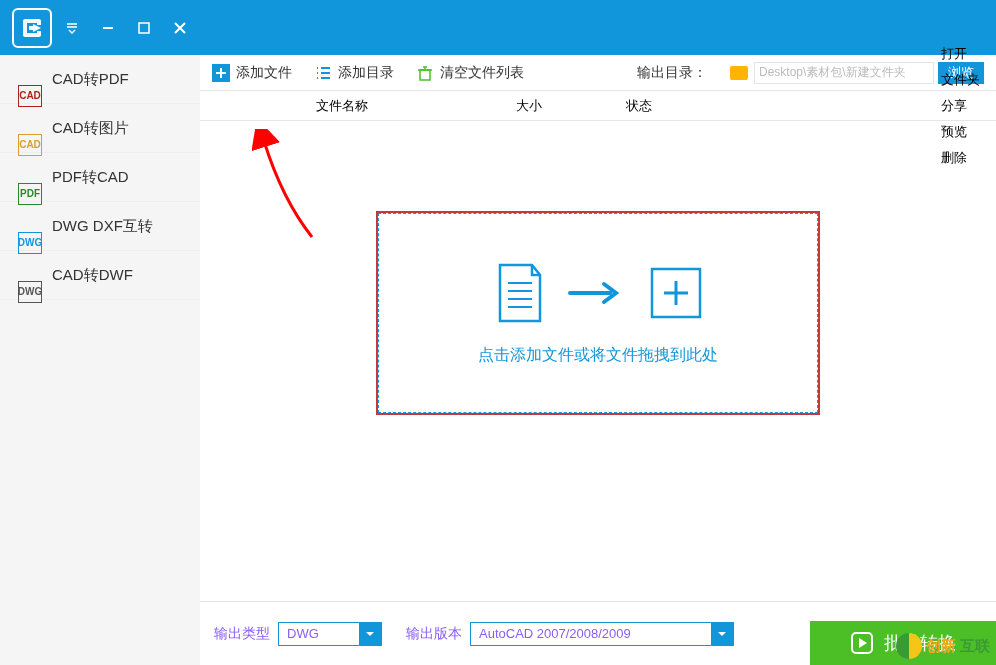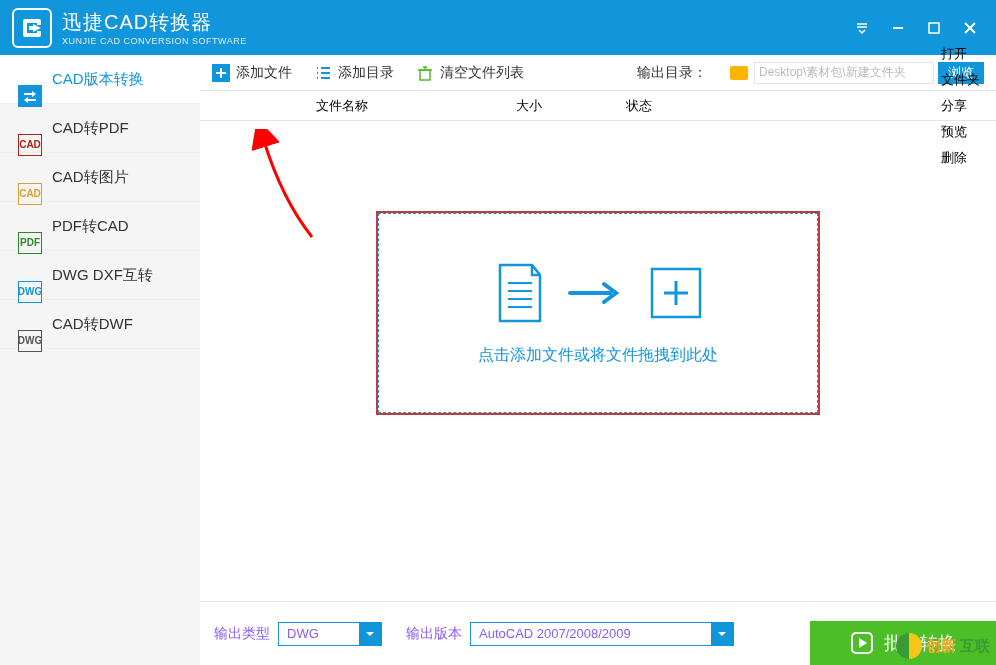--- a/index.html
+++ b/index.html
@@ -57,24 +57,20 @@
 </style>
 </head>
 <body>
 
 <div class="titlebar">
   <div class="app-logo">
     <svg width="26" height="26" viewBox="0 0 26 26">
         <path d="M6 4 L20 4 A2 2 0 0 1 22 6 L22 10 L18 10 L18 8 L8 8 L8 18 L18 18 L18 16 L22 16 L22 20 A2 2 0 0 1 20 22 L6 22 A2 2 0 0 1 4 20 L4 6 A2 2 0 0 1 6 4 Z M14 11 L14 9 L22 13 L14 17 L14 15 L10 15 L10 11 Z" fill="#fff" opacity="0.95"></path>
       </svg>
   </div>
-  <div class="title-wrap">
-    <div class="app-title">迅捷CAD转换器</div>
-    <div class="app-sub">XUNJIE CAD CONVERSION SOFTWARE</div>
-  </div>
   <div class="win-controls">
     <div class="win-btn">
         <svg width="14" height="14">
           <path d="M2 3 L12 3 M2 6 L12 6 M4 9 L7 12 L10 9" stroke="#fff" stroke-width="1.5" fill="none"></path>
         </svg>
       </div>
     <div class="win-btn">
         <svg width="14" height="14">
           <line x1="2" y1="7" x2="12" y2="7" stroke="#fff" stroke-width="2"></line>
         </svg>
@@ -88,28 +84,20 @@
         <svg width="14" height="14">
           <path d="M2 2 L12 12 M12 2 L2 12" stroke="#fff" stroke-width="2"></path>
         </svg>
       </div>
   </div>
 </div>
 
 <div class="body-wrap">
 
   <div class="sidebar">
-    <div class="sb-item active">
-      <div class="sb-icon" style="border-color:#1296db;background:#1296db;">
-          <svg width="16" height="14">
-            <path d="M2 4 L10 4 L10 2 L14 5 L10 8 L10 6 L2 6 Z M14 10 L6 10 L6 8 L2 11 L6 14 L6 12 L14 12 Z" fill="#fff"></path>
-          </svg>
-        </div>
-      <span>CAD版本转换</span>
-    </div>
     <div class="sb-item">
       <div class="sb-icon" style="border-color:#b02418;color:#b02418;">CAD</div>
       <span>CAD转PDF</span>
     </div>
     <div class="sb-item">
       <div class="sb-icon" style="border-color:#d8a030;color:#d8a030;">CAD</div>
       <span>CAD转图片</span>
     </div>
     <div class="sb-item">
       <div class="sb-icon" style="border-color:#2a8a2a;color:#2a8a2a;">PDF</div>

